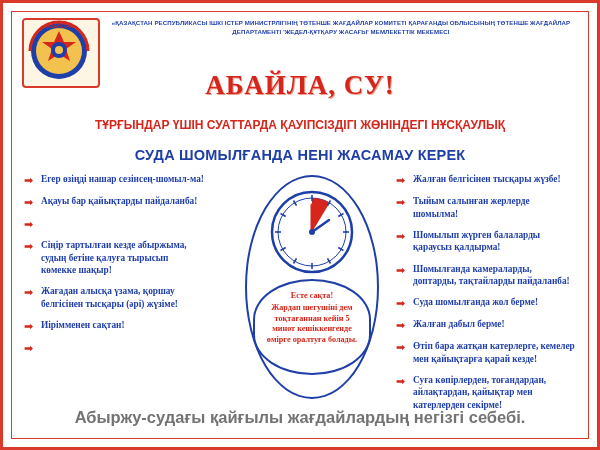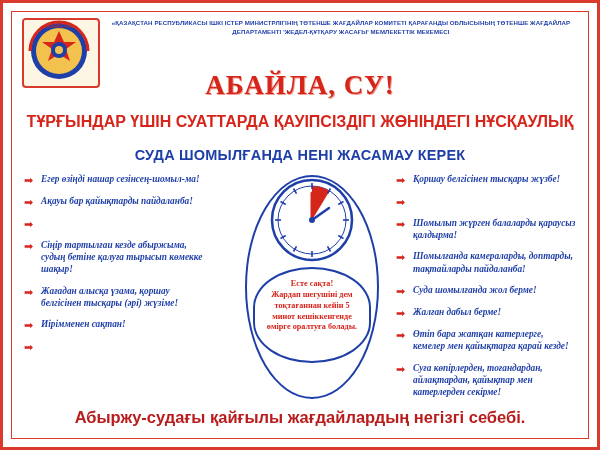--- a/index.html
+++ b/index.html
@@ -67,22 +67,22 @@
     margin-top: 2px;
     font-size: 27px;
     font-weight: bold;
     color: #d6261c;
     letter-spacing: 1px;
     text-shadow: 1px 1px 0 #f0a090;
     font-family: "Liberation Serif", serif;
   }
   .title-sub {
     text-align: center;
-    margin-top: 10px;
-    font-size: 16px;
+    margin-top: 16px;
+    font-size: 12px;
     font-weight: bold;
     color: #d6261c;
     line-height: 1.35;
   }
   .title-sub2 {
     text-align: center;
     margin-top: 14px;
     font-size: 14.5px;
     font-weight: bold;
     color: #1f3fa8;
@@ -117,28 +117,27 @@
     color: #d6261c;
     font-size: 11px;
   }
   .bullet-text {
     flex: 1 1 auto;
     font-size: 9.3px;
     line-height: 1.33;
     color: #1f3fa8;
     font-weight: bold;
     font-family: "Liberation Serif", serif;
-    font-style: italic;
   }
 
   
   .center-block {
     position: absolute;
     left: 237px;
-    top: 4px;
+    top: 16px;
     width: 126px;
     text-align: center;
   }
   .clock-wrap {
     position: relative;
     width: 86px;
     height: 86px;
     margin: 0 auto;
   }
   .note-oval {
@@ -171,21 +170,21 @@
     pointer-events: none;
   }
 
   
   .footer {
     position: absolute;
     left: 0;
     right: 0;
     bottom: 10px;
     text-align: center;
-    color: #b91c1c;
+    color: #737373;
     font-size: 16.5px;
     font-weight: bold;
     line-height: 1.3;
     padding: 0 16px;
     box-sizing: border-box;
   }
 </style>
 </head>
 <body>
 
@@ -273,24 +272,25 @@
         </div>
         <div class="note-oval">
           <span class="note-first">Есте сақта!</span>
           <span>Жардап шегушіні дем тоқтағаннан кейін 5 минот кешіккенгенде өмірге оралтуға болады.</span>
         </div>
       </div>
 
       <div class="col col-right">
         <div class="bullet-item">
           <span class="arrow">➡</span>
-          <span class="bullet-text">Қоршау белгісінен тысқары жүзбе!</span>
-        </div>
-        <div class="bullet-item">
-          <span class="arrow">➡</span>
+          <span class="bullet-text">Жалған белгісінен тысқары жүзбе!</span>
+        </div>
+        <div class="bullet-item">
+          <span class="arrow">➡</span>
+          <span class="bullet-text">Тыйым салынған жерлерде шомылма!</span>
         </div>
         <div class="bullet-item">
           <span class="arrow">➡</span>
           <span class="bullet-text">Шомылып жүрген балаларды қараусыз қалдырма!</span>
         </div>
         <div class="bullet-item">
           <span class="arrow">➡</span>
           <span class="bullet-text">Шомылғанда камераларды, доптарды, тақтайларды пайдаланба!</span>
         </div>
         <div class="bullet-item">

